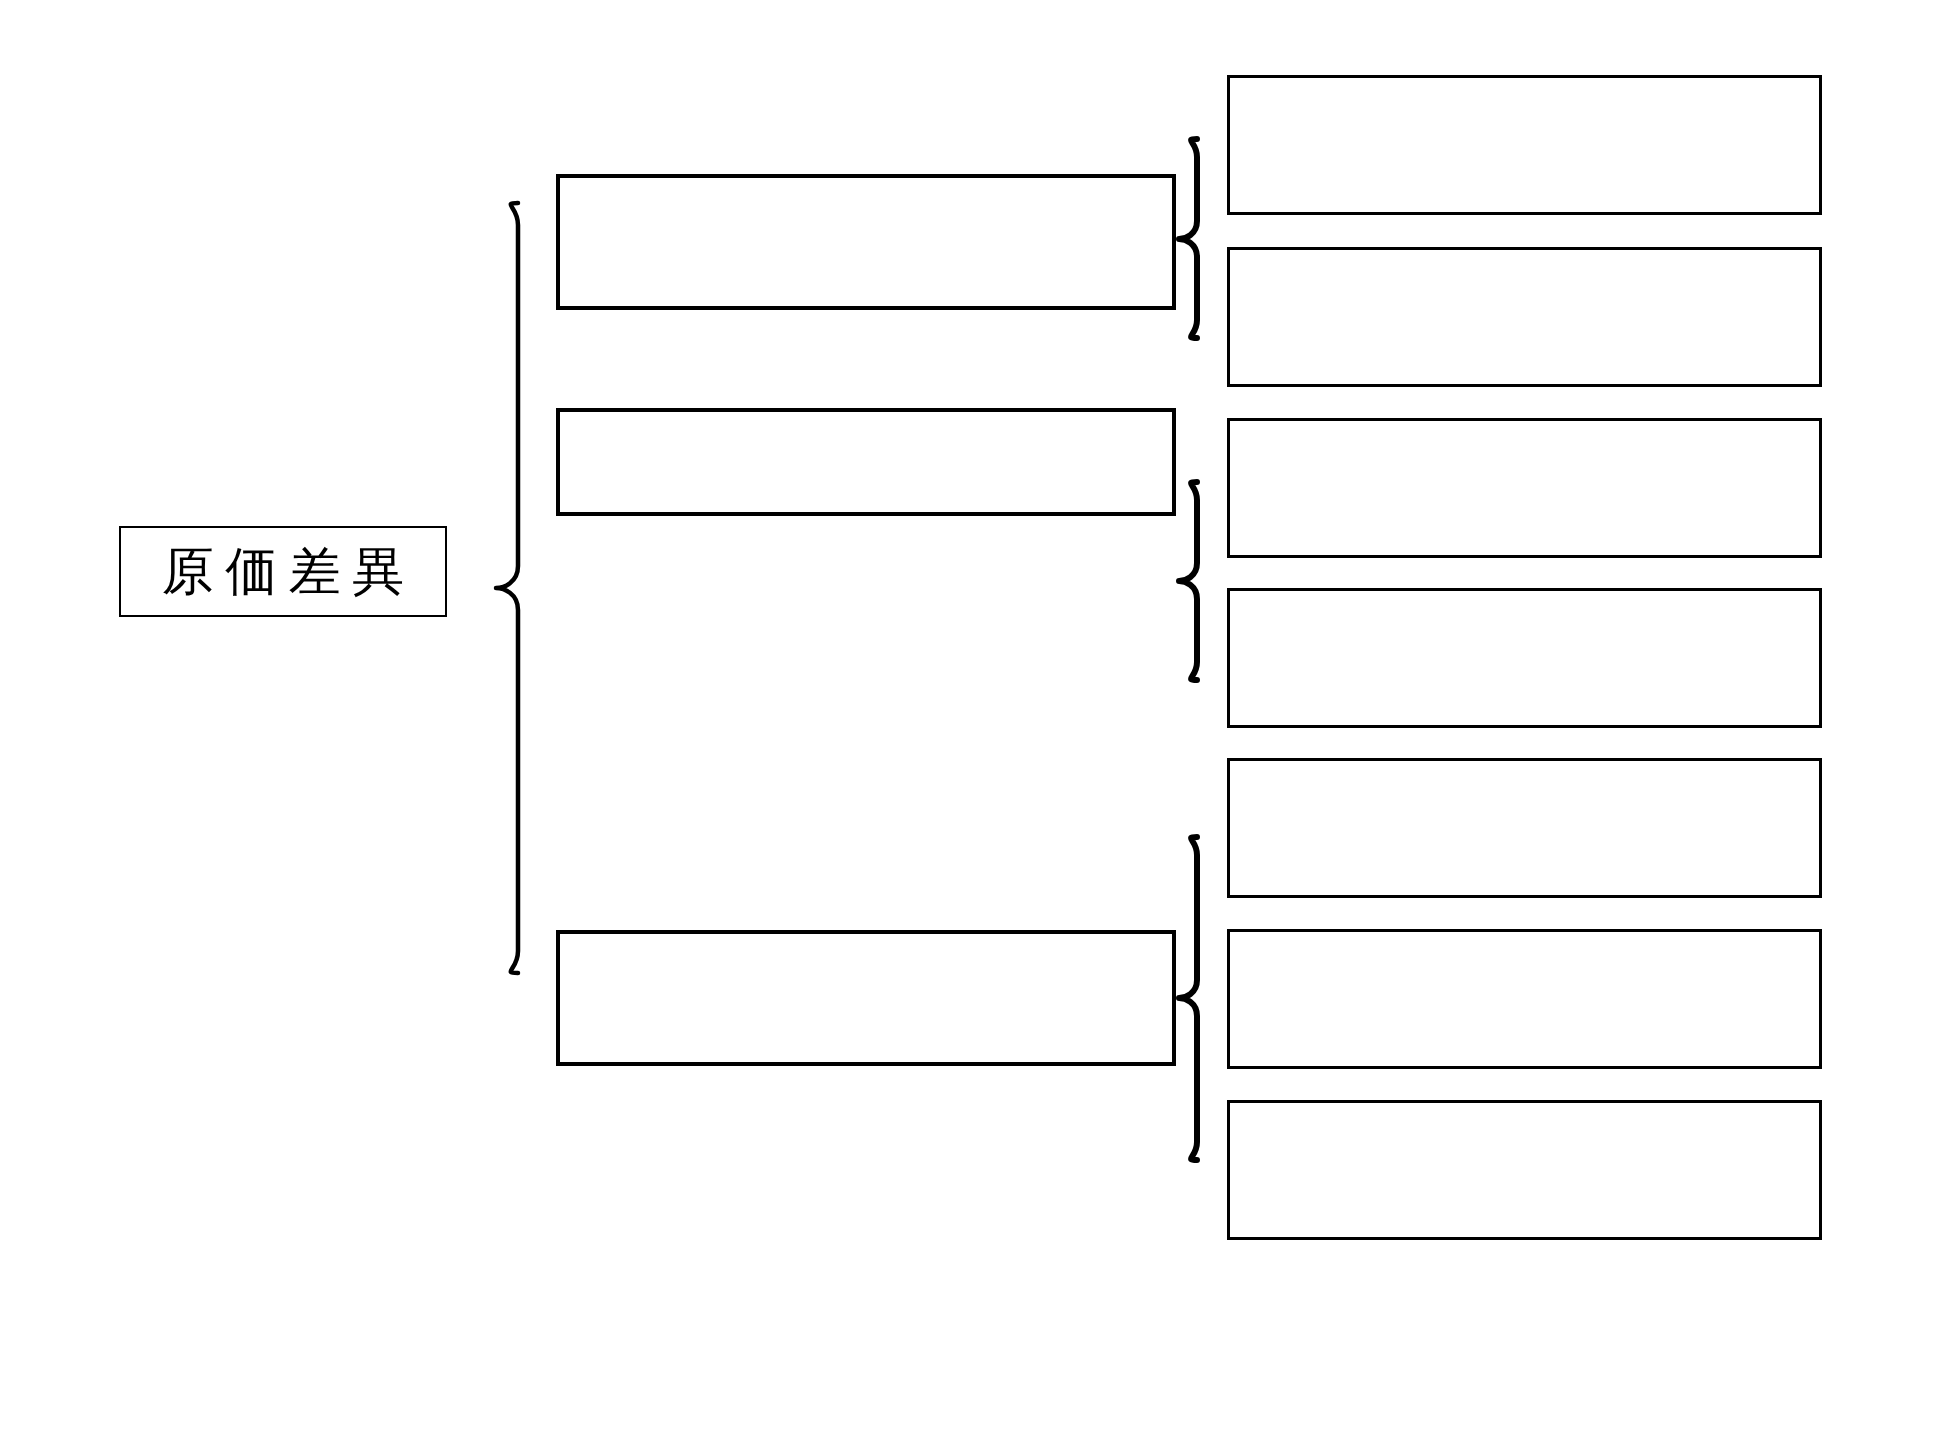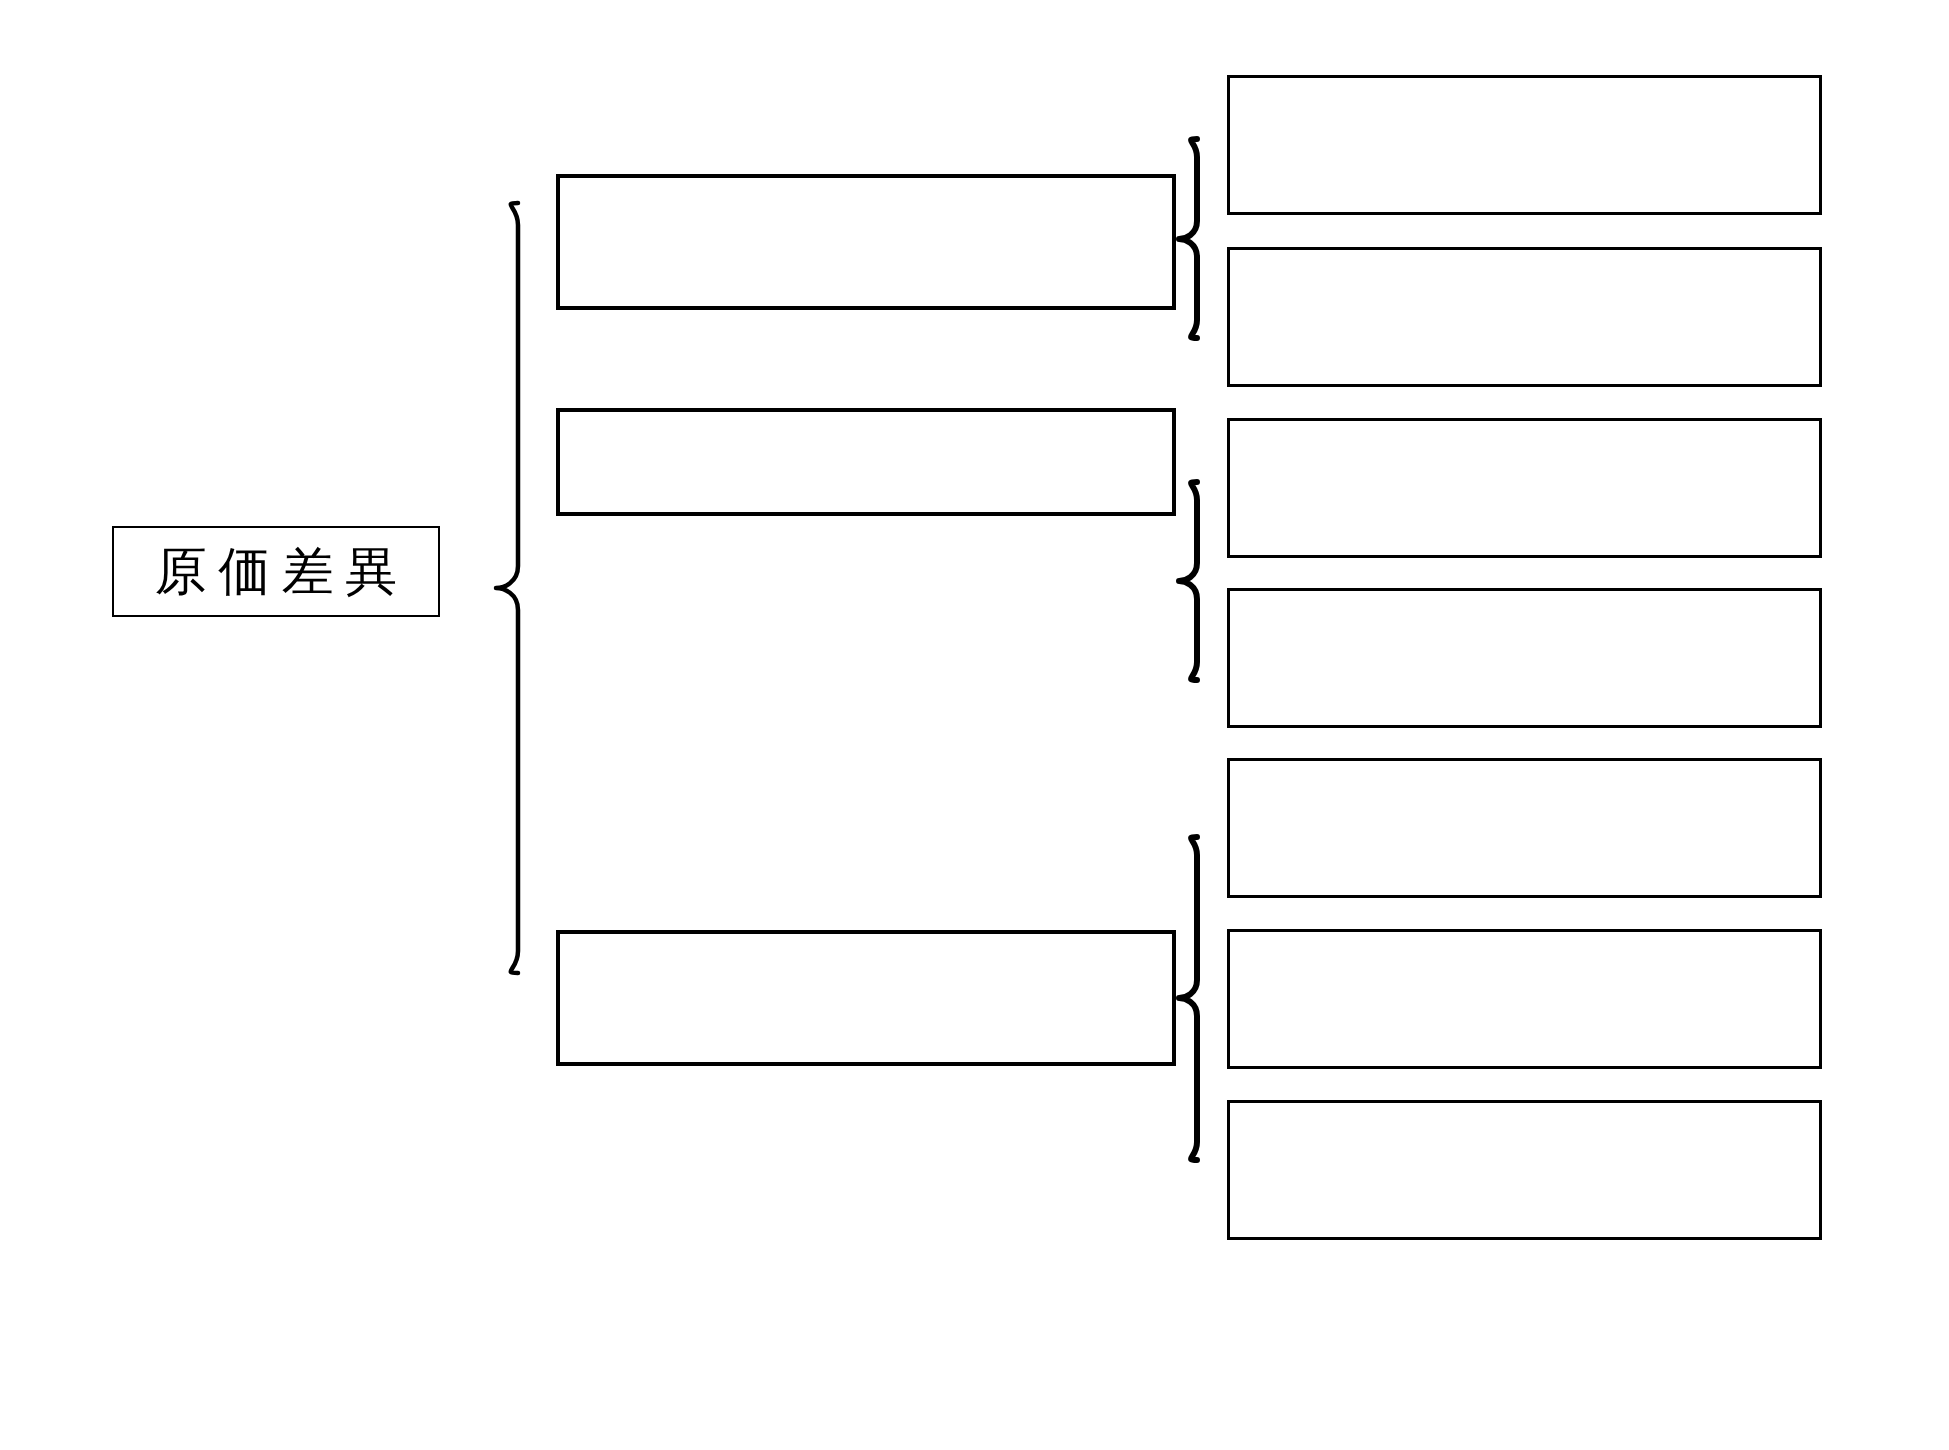--- a/index.html
+++ b/index.html
@@ -55,21 +55,21 @@
     stroke-linejoin: round;
   }
   .brace.big path  { stroke-width: 4.5; }
   .brace.small path{ stroke-width: 6; }
 </style>
 </head>
 <body>
 
 <div id="canvas">
 
-  <div class="node root" style="left: 112px; top: 526px; width: 328px; height: 91px;">原価差異</div>
+  <div class="node root" style="left: 119px; top: 526px; width: 328px; height: 91px;">原価差異</div>
 
   <div class="brace big" style="left: 486px; top: 193px; width: 42px; height: 790px;">
       <svg width="42" height="790" viewBox="0 0 42 790">
         <path d="M 32 10 C 15.5 10, 32 13.3, 32 32 L 32 373 C 32 389.5, 17.7 395, 10 395 C 17.7 395, 32 400.5, 32 417 L 32 758 C 32 776.7, 15.5 780, 32 780"></path>
       </svg>
     </div>
 
   <div class="node level2" style="left: 556px; top: 174px; width: 620px; height: 136px;"></div>
   <div class="node level2" style="left: 556px; top: 408px; width: 620px; height: 108px;"></div>
   <div class="node level2" style="left: 556px; top: 930px; width: 620px; height: 136px;"></div>

